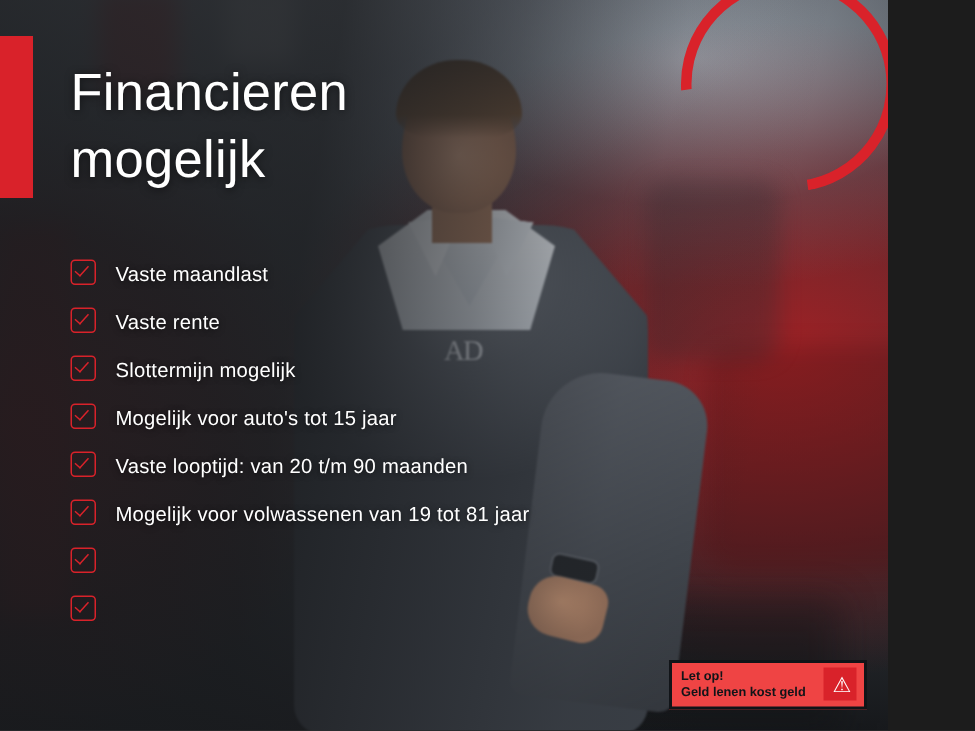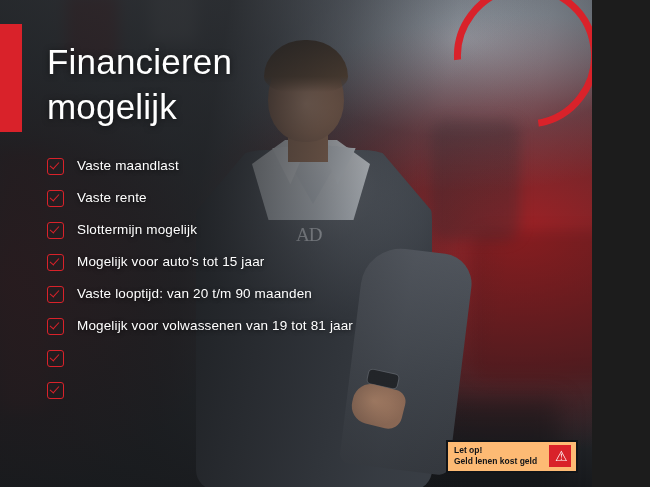--- a/index.html
+++ b/index.html
@@ -149,21 +149,21 @@
     white-space: pre-line;
   }
 
   
   .bullets {
     position: absolute; left: 47px; top: 158px;
     width: 430px;
   }
   .bullet {
     display: flex;
-    align-items: flex-start;
+    align-items: flex-end;
     height: 32px;
     margin-bottom: 0px;
   }
   .check {
     flex: 0 0 auto;
     width: 15px; height: 15px;
     border: 1.6px solid #d9222a;
     border-radius: 3px;
     position: relative;
     margin-right: 13px;
@@ -182,21 +182,21 @@
     font-size: 13.5px;
     letter-spacing: 0.15px;
     text-shadow: 0 1px 4px rgba(0,0,0,0.6);
     white-space: nowrap;
   }
 
   
   .badge {
     position: absolute; right: 14px; bottom: 14px;
     width: 132px;
-    background: #fdba74;
+    background: #ef4444;
     border: 2px solid #111418;
     padding: 3px 5px 4px 6px;
     box-sizing: border-box;
     display: flex;
     align-items: center;
     justify-content: space-between;
   }
   .badge-text {
     color: #111418;
     font-size: 8.5px;

